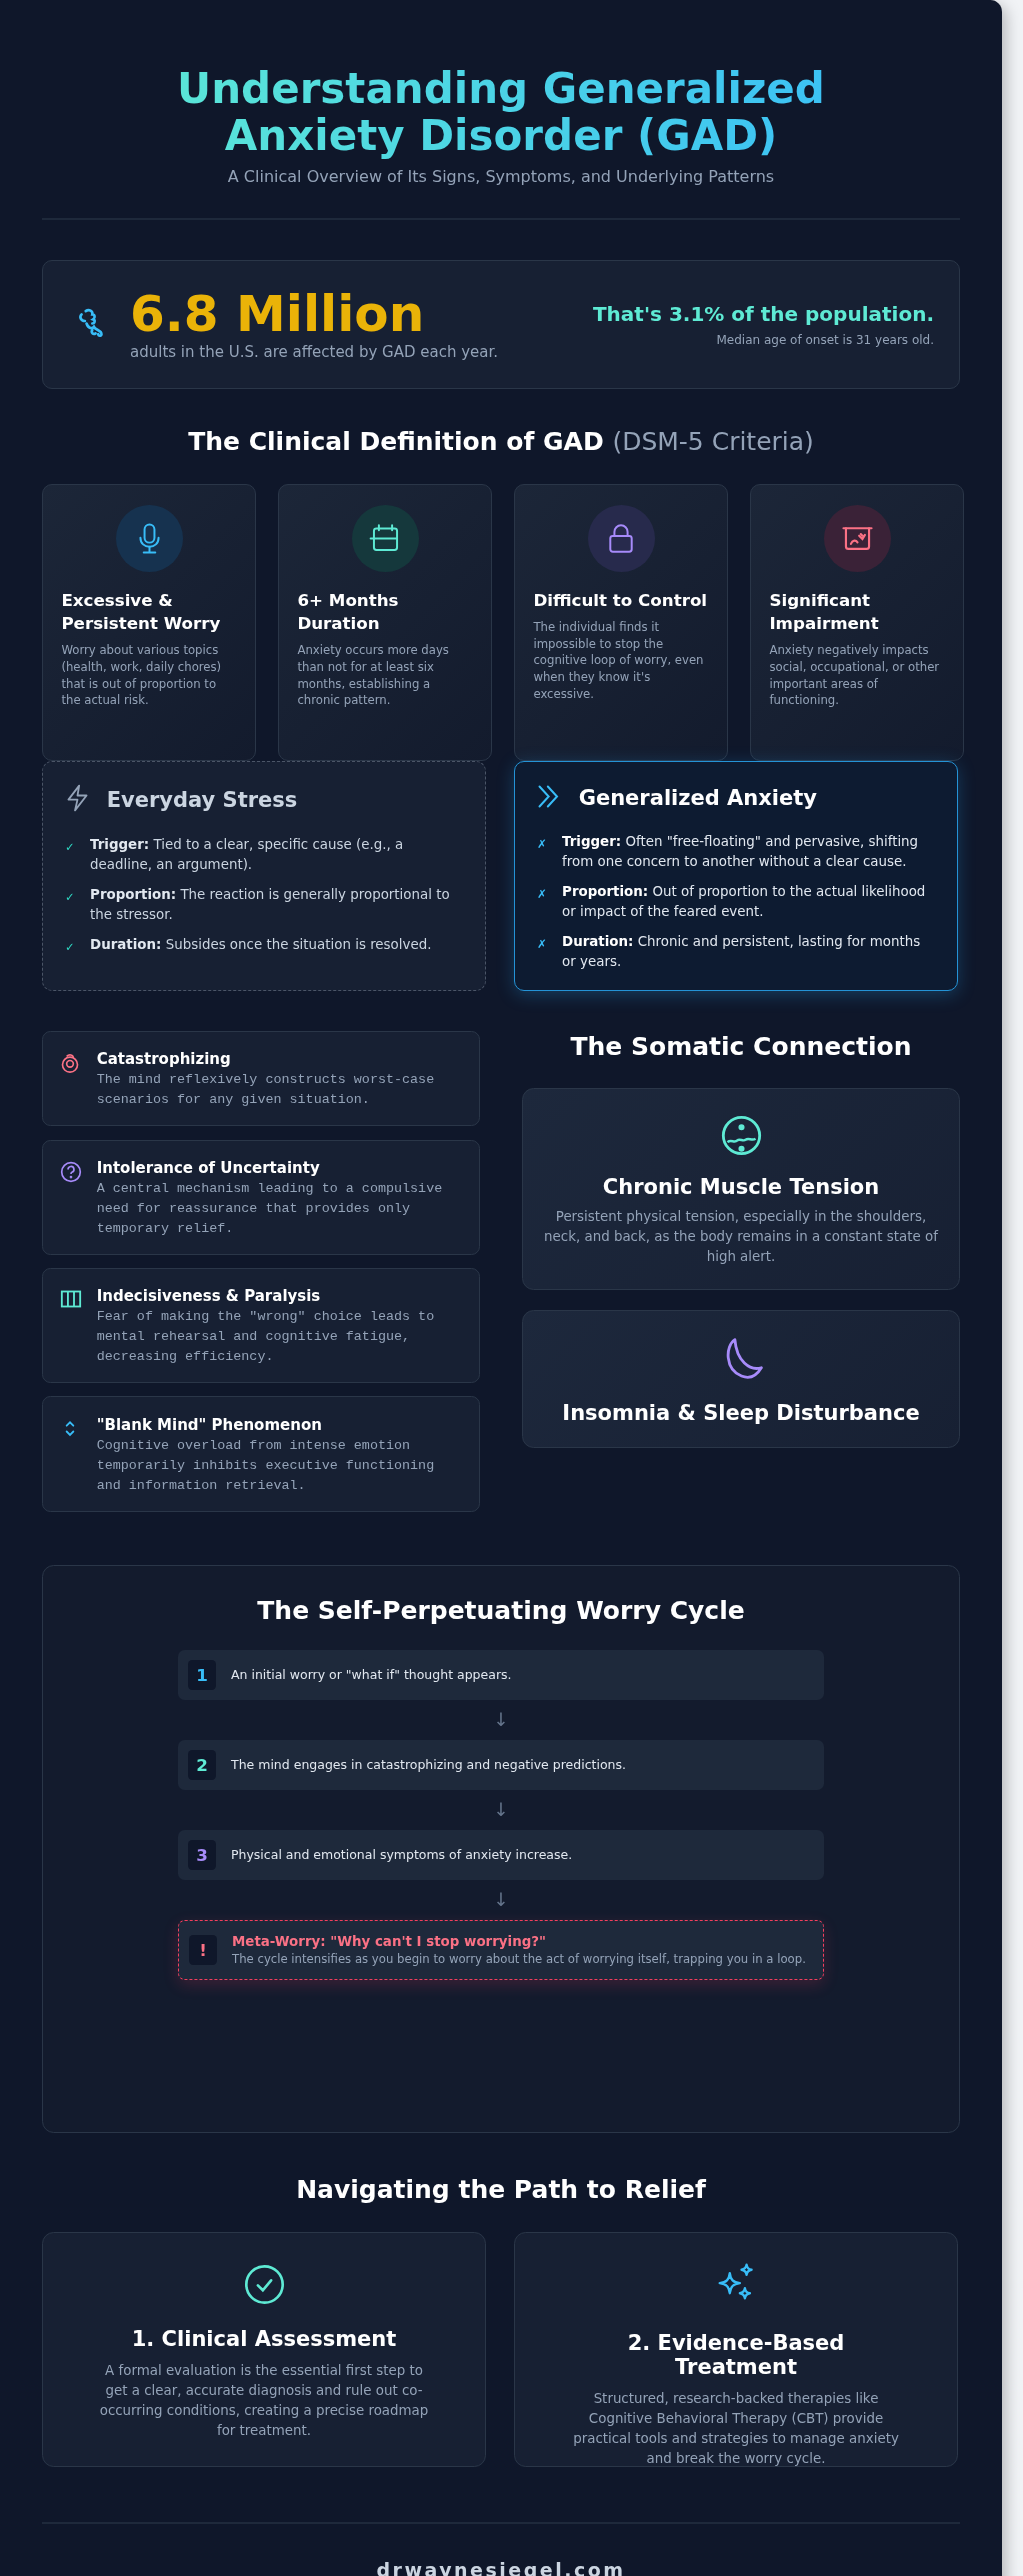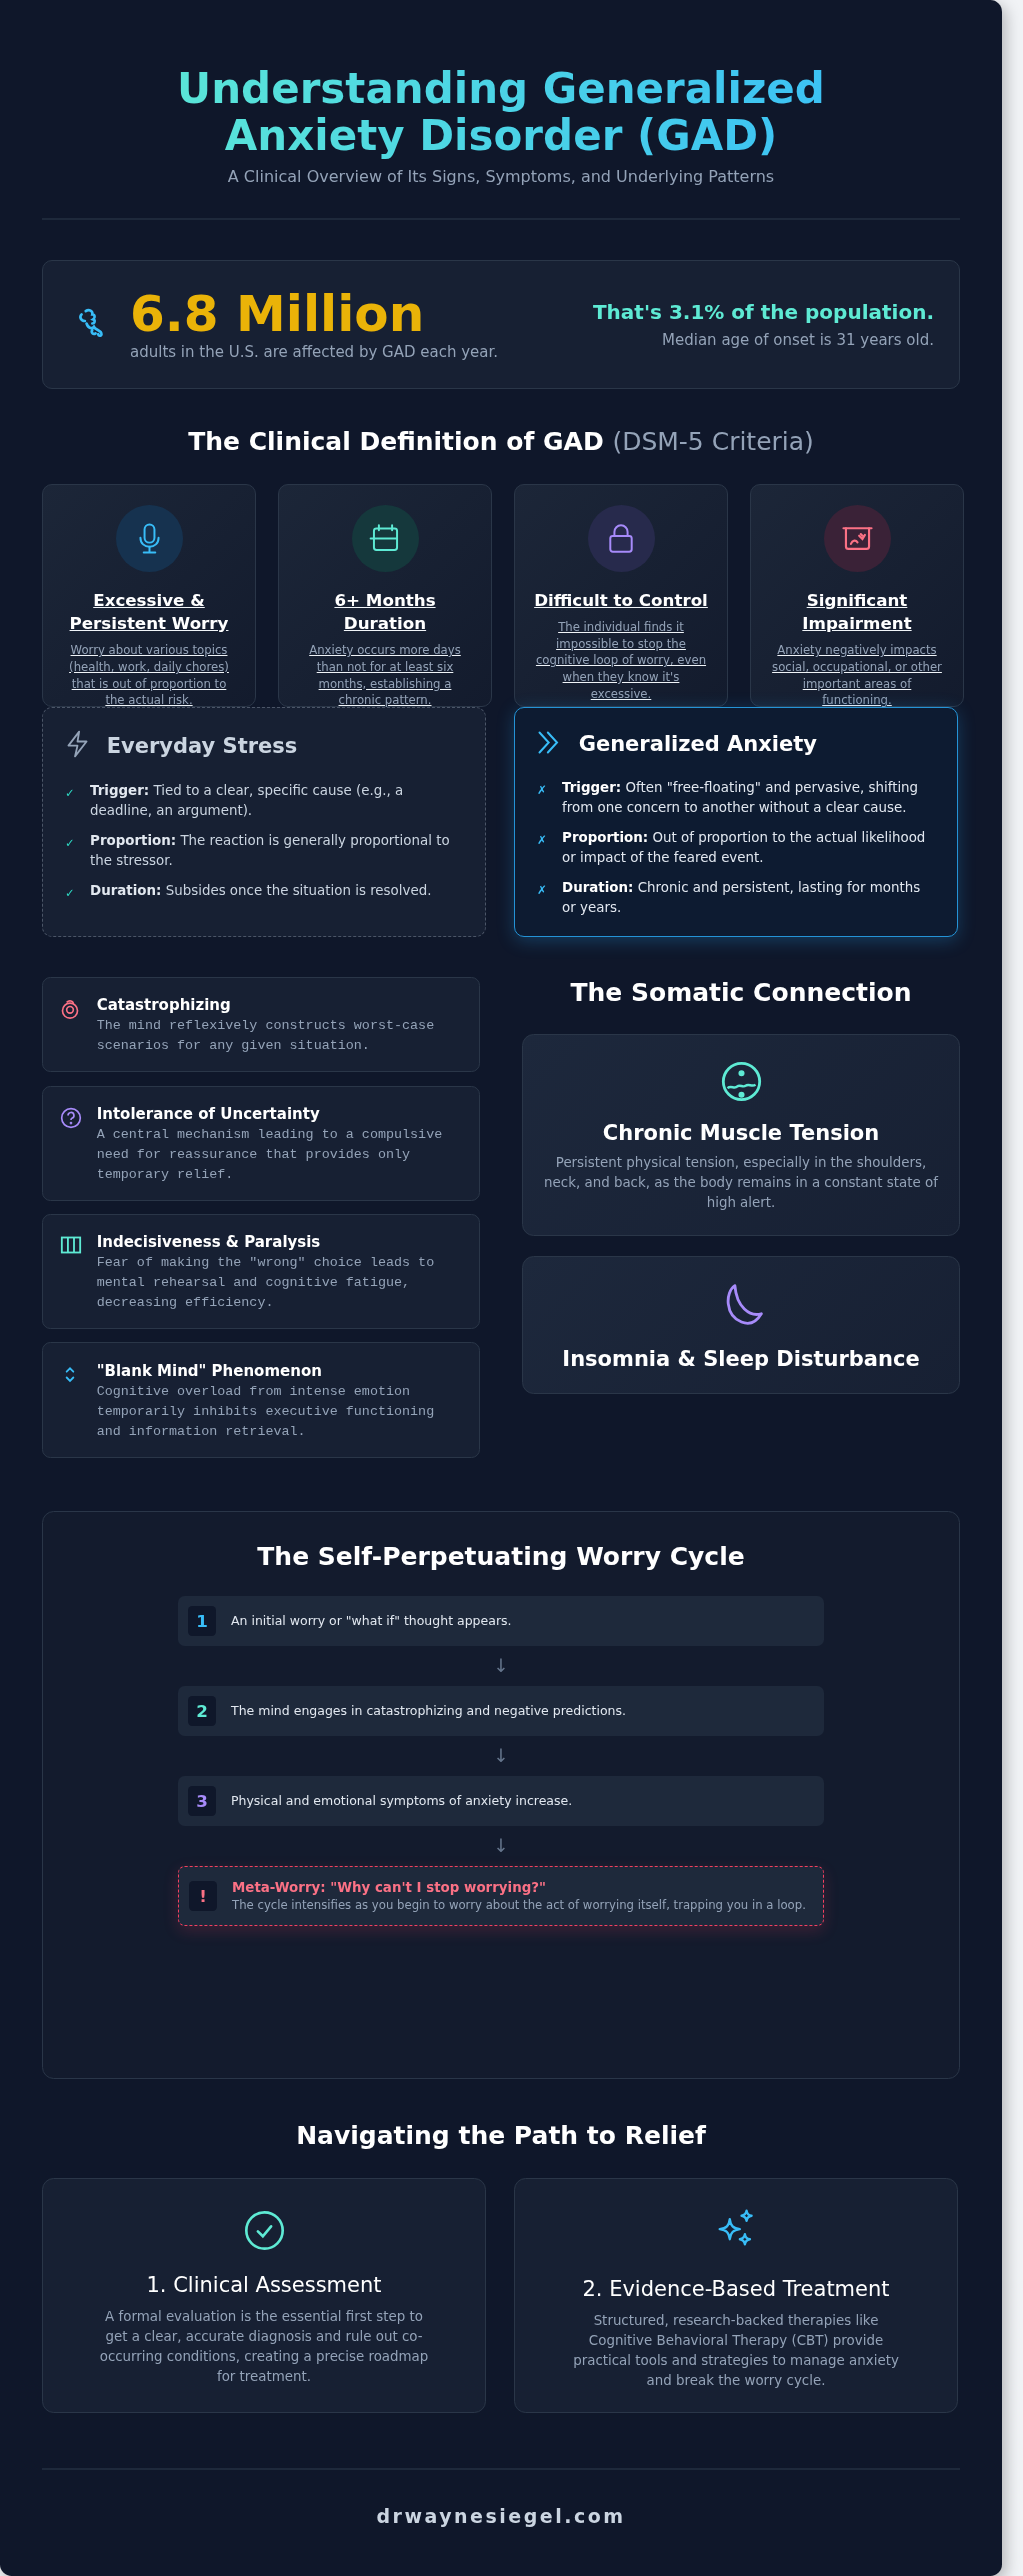--- a/index.html
+++ b/index.html
@@ -25,30 +25,30 @@
   .stat {
     display: flex; align-items: center; justify-content: space-between;
     background: #172033; border: 0.8px solid #2a3648; border-radius: 10px;
     height: 129px; padding: 0 25px 0 32px;
   }
   .stat-left { display: flex; align-items: center; gap: 22px; }
   .stat-num { font-size: 50px; font-weight: 700; color: #eab308; line-height: 53px; }
   .stat-cap { font-size: 15px; color: #94a3b8; margin-top: 1.7px; }
   .stat-right { text-align: right; }
   .stat-pct { font-size: 20px; font-weight: 700; color: #5eead4; }
-  .stat-med { font-size: 15px; color: #94a3b8; margin-top: 6.7px; }
+  .stat-med { font-size: 12px; color: #94a3b8; margin-top: 6.7px; }
 
   .sec-title { text-align: center; font-size: 25px; font-weight: 700; color: #fff; margin: 38px 0 28px 0; }
   .sec-title .muted { font-weight: 400; color: #94a3b8; }
 
   .criteria { display: grid; grid-template-columns: repeat(4, 214px); gap: 22px; }
   .crit {
     background: linear-gradient(135deg, #1c2638, #131b2d);
-    border: 0.8px solid #2a3648; border-radius: 10px; height: 223px;
-    text-align: center; padding: 20px 18.4px 0 18.4px; text-decoration: underline;
+    border: 0.8px solid #2a3648; border-radius: 10px; height: 277px;
+    padding: 20px 18.4px 0 18.4px;
   }
   .icon-circle { width: 67px; height: 67px; border-radius: 50%; margin: 0 auto; display:flex; align-items:center; justify-content:center; }
   .crit h3 { font-size: 16.7px; font-weight: 700; color: #fff; line-height: 23.4px; margin-top: 16.7px; }
   .crit p { font-size: 11.7px; color: #94a3b8; line-height: 16.7px; margin-top: 6.7px; }
 
   .compare { display: grid; grid-template-columns: 444px 444px; gap: 28px; }
   .cmp { border-radius: 10px; padding: 22px 22px 20px 22px; height: 230px; }
   .cmp.stress { border: 1.7px dashed #4b5567; background: #172033; }
   .cmp.gad { border: 1.7px solid #2493d6; background: #0d1b31; box-shadow: 0 3.3px 16.7px rgba(36,147,214,0.3); }
   .cmp-head { display: flex; align-items: center; gap: 16.7px; margin-bottom: 20px; }
@@ -87,21 +87,21 @@
   .step { display: flex; align-items: center; gap: 15px; background: #1e293b; border-radius: 6.7px; height: 50px; padding: 0 10px; }
   .num { width: 28px; height: 30px; background: #0f172a; border-radius: 4.2px; display:flex; align-items:center; justify-content:center; font-size: 16.7px; font-weight: 700; }
   .step .txt { font-size: 12.5px; color: #e2e8f0; }
   .arrow { text-align: center; color: #64748b; height: 40px; line-height: 40px; font-size: 18.4px; }
   .meta { border: 1.7px dashed #f43f5e; background: #1e293b; box-shadow: 0 5px 15px rgba(244,63,94,0.18); height: 60px; }
   .meta .mtitle { font-size: 13.4px; font-weight: 700; color: #fb7185; }
   .meta .mtxt { font-size: 11.7px; color: #94a3b8; margin-top: 3.3px; }
 
   .relief { display: grid; grid-template-columns: 444px 444px; gap: 28px; }
   .rel { background: #172033; border: 0.8px solid #2a3648; border-radius: 11.7px; height: 235px; text-align: center; padding: 30px 50px 0 50px; }
-  .rel h4 { font-size: 21px; font-weight: 400; color: #fff; margin-top: 18.4px; }
+  .rel h4 { font-size: 21px; font-weight: 700; color: #fff; margin-top: 18.4px; }
   .rel p { font-size: 13.4px; color: #94a3b8; line-height: 20px; margin-top: 10px; }
 
   .foot-rule { height: 1.7px; background: #1e293b; margin: 55px 0 35px 0; }
   .foot { text-align: center; font-size: 19px; font-weight: 700; color: #cbd5e1; letter-spacing: 2.5px; }
 </style>
 </head>
 <body>
 
 <div class="page">
 

